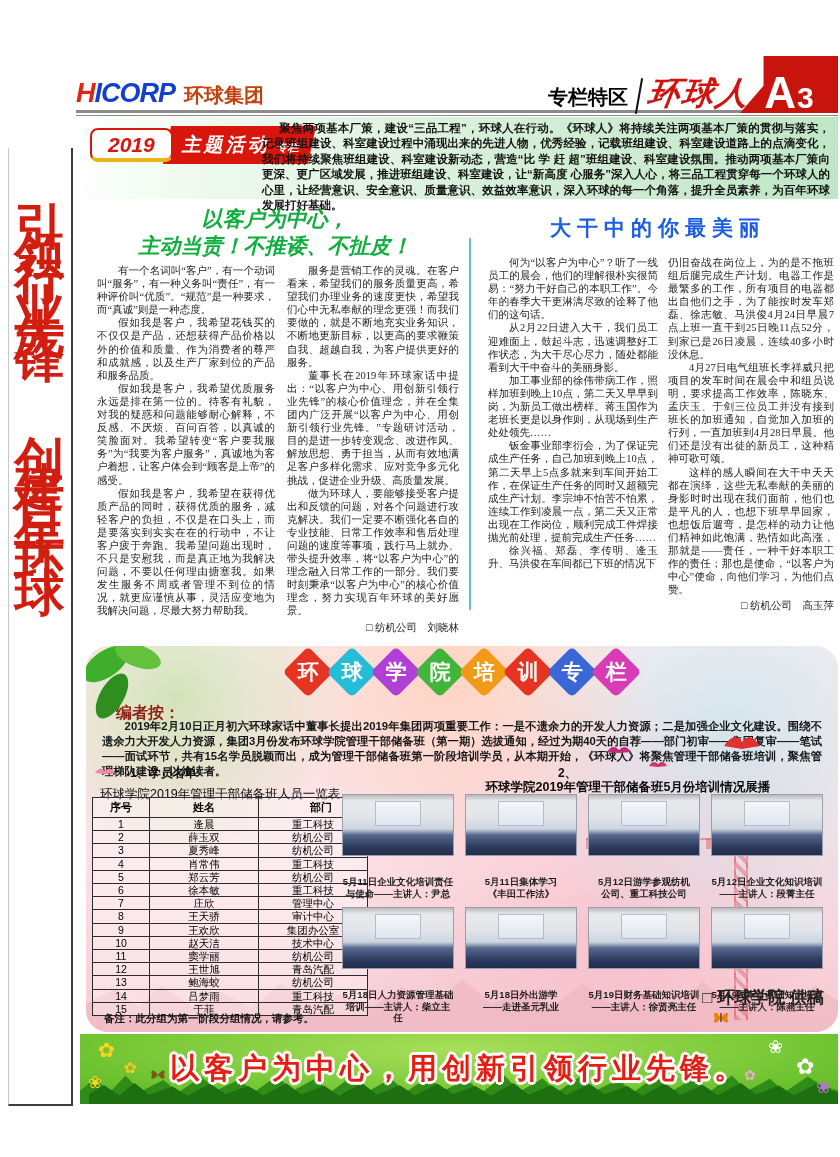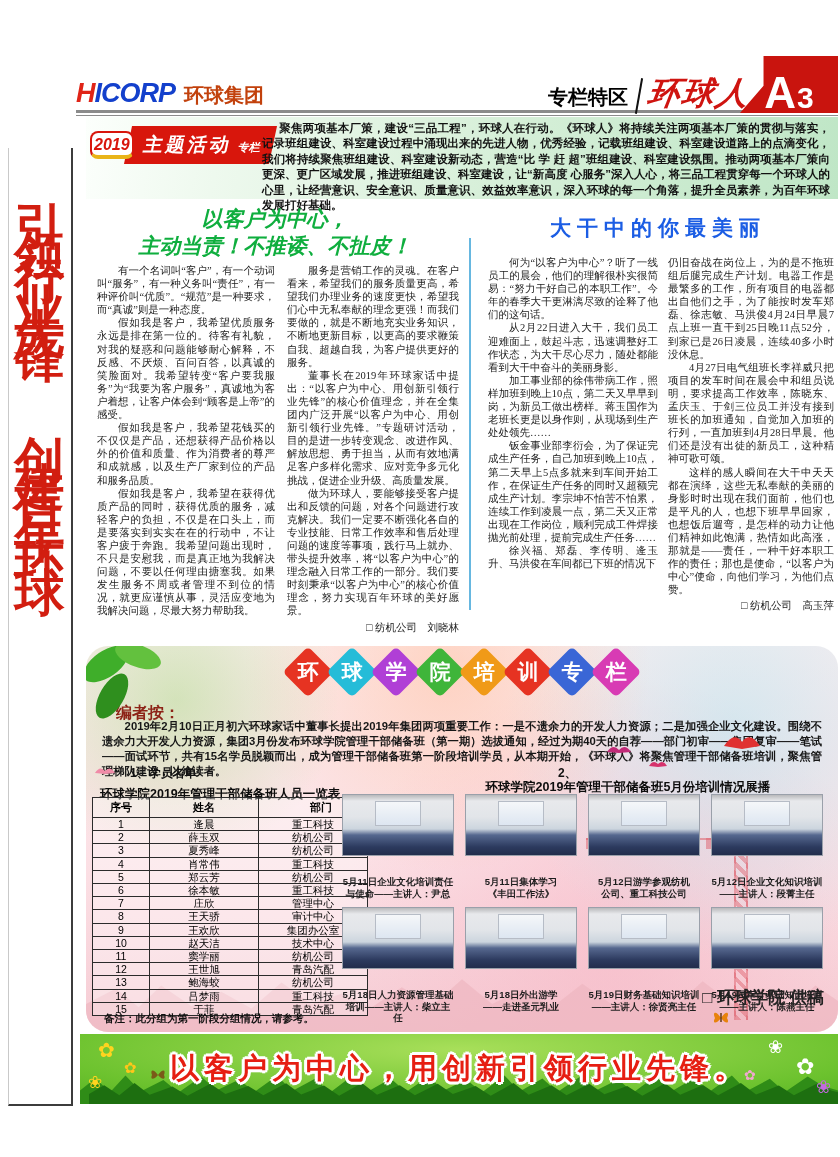--- a/index.html
+++ b/index.html
@@ -31,22 +31,22 @@
       clip-path:polygon(24% 0,100% 0,100% 100%,0 100%,24% 52%);
       display:flex;align-items:flex-end;justify-content:center;gap:1px;padding-bottom:2px;box-sizing:border-box;}
   .a3 .a{color:#fff;font-weight:900;font-size:44px;line-height:.85;}
   .a3 .n{color:#fff;font-weight:900;font-size:30px;line-height:.9;}
 
   
   .green-box{position:absolute;left:86px;top:117px;width:752px;height:82px;
              background:linear-gradient(100deg,#fcfffc 0%,#eef9ee 18%,#d6efd8 55%,#bfe6c6 100%);}
   .badge{position:absolute;left:90px;top:126px;display:flex;align-items:center;}
   .badge-year{border:2px solid #d8160c;border-bottom:4px solid #e9b418;border-radius:8px;
-              background:#fff;color:#d8160c;font-style:italic;font-weight:900;font-size:16px;
-              padding:3px 2px 1px;z-index:2;}
+              background:#fff;color:#d8160c;font-style:italic;font-weight:900;font-size:21px;
+              padding:3px 16px 1px;z-index:2;}
   .badge-main{margin-left:-6px;background:#d8160c;transform:skewX(-12deg);color:#fff;
               padding:6px 12px 6px 16px;display:flex;align-items:baseline;gap:7px;}
   .badge-main .t{font-weight:900;font-size:19px;letter-spacing:3px;}
   .badge-main .s{font-weight:bold;font-size:11px;}
   .intro-text{position:absolute;left:262px;top:121px;width:568px;height:76px;
               font-weight:bold;font-size:11.5px;line-height:15.4px;text-align:justify;
               text-indent:1.5em;color:#111;}
 
   
   .a1-title{position:absolute;left:86px;top:206px;width:378px;text-align:center;
@@ -85,21 +85,21 @@
   .dia{width:36px;height:36px;transform:rotate(45deg);border-radius:5px;
        display:flex;align-items:center;justify-content:center;}
   .dia span{transform:rotate(-45deg);color:#fff;font-weight:900;font-size:21px;}
   .d1{background:#e63322;} .d2{background:#25bcd8;} .d3{background:#b03fd6;} .d4{background:#3fb53a;}
   .d5{background:#f09a18;} .d6{background:#e63322;} .d7{background:#3a66d6;} .d8{background:#d83bb4;}
   .editor-label{position:absolute;left:30px;top:57px;color:#8d2317;font-weight:900;font-size:16px;}
   .editor-text{position:absolute;left:16px;top:73px;width:720px;font-weight:bold;font-size:11.3px;
                line-height:15px;text-align:justify;text-indent:2em;color:#161616;}
   .list-label{position:absolute;left:44px;top:119px;font-weight:bold;font-size:12px;color:#111;}
   .photos-label{position:absolute;left:472px;top:119px;font-weight:bold;font-size:12px;color:#111;}
-  .table-title{position:absolute;left:14px;top:140px;width:310px;font-weight:700;font-size:12.5px;color:#0d0d0d;}
+  .table-title{position:absolute;left:14px;top:140px;width:310px;font-weight:400;font-size:12.5px;color:#0d0d0d;}
   .photos-title{position:absolute;left:330px;top:133px;width:424px;font-weight:900;font-size:12.5px;
                 color:#0d0d0d;text-align:center;}
   table.roster{position:absolute;left:6px;top:151px;border-collapse:collapse;background:rgba(255,255,255,.35);}
   table.roster th,table.roster td{border:1px solid #2b2b2b;text-align:center;}
   table.roster th{font-size:11px;font-weight:bold;padding:2px 0;width:56px;}
   table.roster th+th{width:108px;} table.roster th+th+th{width:92px;padding-left:16px;}
   table.roster td{font-size:10.5px;line-height:12.2px;padding:0 2px;}
   .note{position:absolute;left:18px;top:366px;font-weight:bold;font-size:10.5px;color:#111;}
   .pgrid{position:absolute;left:256px;top:148px;width:486px;display:grid;
          grid-template-columns:repeat(4,112px);column-gap:11px;row-gap:8px;z-index:2;}
@@ -157,22 +157,22 @@
     </span>
   </div>
   <div class="intro-text">聚焦两项基本厂策，建设“三品工程”，环球人在行动。《环球人》将持续关注两项基本厂策的贯彻与落实，记录班组建设、科室建设过程中涌现出来的先进人物，优秀经验，记载班组建设、科室建设道路上的点滴变化，我们将持续聚焦班组建设、科室建设新动态，营造“比 学 赶 超”班组建设、科室建设氛围。推动两项基本厂策向更深、更广区域发展，推进班组建设、科室建设，让“新高度 心服务”深入人心，将三品工程贯穿每一个环球人的心里，让经营意识、安全意识、质量意识、效益效率意识，深入环球的每一个角落，提升全员素养，为百年环球发展打好基础。</div>
 
   <div class="a1-title">
     <div>以客户为中心，</div>
     <div>主动当责！不推诿、不扯皮！</div>
   </div>
   <div class="col a1c1">
     <p>有一个名词叫“客户”，有一个动词叫“服务”，有一种义务叫“责任”，有一种评价叫“优质”。“规范”是一种要求，而“真诚”则是一种态度。</p>
+    <p>假如我是客户，我希望花钱买的不仅仅是产品，还想获得产品价格以外的价值和质量、作为消费者的尊严和成就感，以及生产厂家到位的产品和服务品质。</p>
     <p>假如我是客户，我希望优质服务永远是排在第一位的。待客有礼貌，对我的疑惑和问题能够耐心解释，不反感、不厌烦、百问百答，以真诚的笑脸面对。我希望转变“客户要我服务”为“我要为客户服务”，真诚地为客户着想，让客户体会到“顾客是上帝”的感受。</p>
-    <p>假如我是客户，我希望花钱买的不仅仅是产品，还想获得产品价格以外的价值和质量、作为消费者的尊严和成就感，以及生产厂家到位的产品和服务品质。</p>
     <p>假如我是客户，我希望在获得优质产品的同时，获得优质的服务，减轻客户的负担，不仅是在口头上，而是要落实到实实在在的行动中，不让客户疲于奔跑。我希望问题出现时，不只是安慰我，而是真正地为我解决问题，不要以任何理由搪塞我。如果发生服务不周或者管理不到位的情况，就更应谨慎从事，灵活应变地为我解决问题，尽最大努力帮助我。</p>
   </div>
   <div class="col a1c2">
     <p>服务是营销工作的灵魂。在客户看来，希望我们的服务质量更高，希望我们办理业务的速度更快，希望我们心中无私奉献的理念更强！而我们要做的，就是不断地充实业务知识，不断地更新目标，以更高的要求鞭策自我、超越自我，为客户提供更好的服务。</p>
     <p>董事长在2019年环球家话中提出：“以客户为中心、用创新引领行业先锋”的核心价值理念，并在全集团内广泛开展“以客户为中心、用创新引领行业先锋。”专题研讨活动，目的是进一步转变观念、改进作风、解放思想、勇于担当，从而有效地满足客户多样化需求、应对竞争多元化挑战，促进企业升级、高质量发展。</p>
     <p>做为环球人，要能够接受客户提出和反馈的问题，对各个问题进行攻克解决。我们一定要不断强化各自的专业技能、日常工作效率和售后处理问题的速度等事项，践行马上就办、带头提升效率，将“以客户为中心”的理念融入日常工作的一部分。我们要时刻秉承“以客户为中心”的核心价值理念，努力实现百年环球的美好愿景。</p>
     <p class="sig">□ 纺机公司　刘晓林</p>
   </div>
 
   <div class="art-div"></div>

